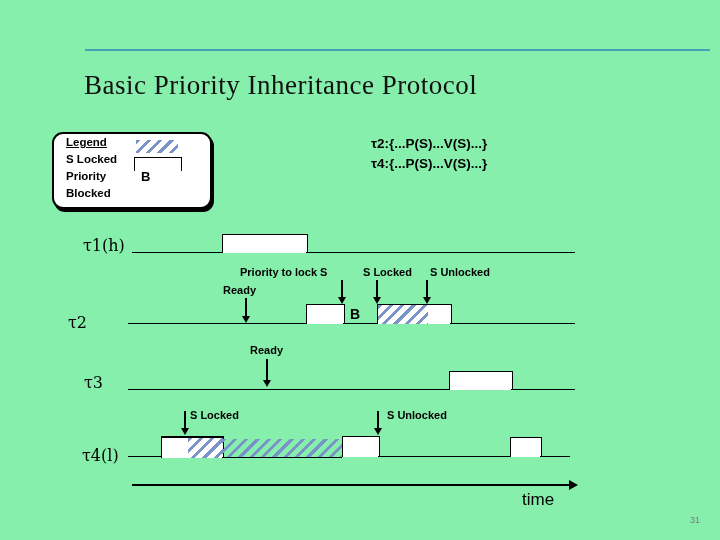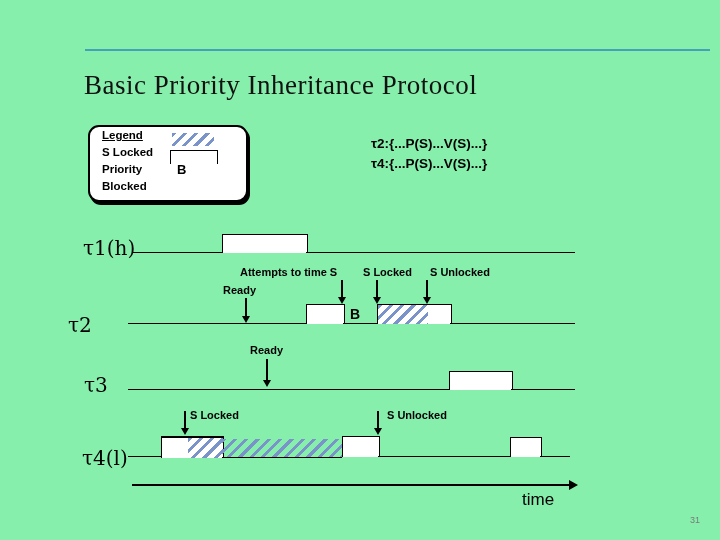--- a/index.html
+++ b/index.html
@@ -8,42 +8,41 @@
     font-family:"Liberation Sans", sans-serif; color:#000; overflow:hidden;
   }
   .divider { position:absolute; left:85px; top:49px; width:625px; height:2px; background:#44A2B8; }
   .title {
     position:absolute; left:84px; top:70px; width:600px;
     font-family:"Liberation Serif", serif; font-size:27px; font-weight:400; color:#111;
     letter-spacing:0.5px; white-space:nowrap;
   }
   
   .legend {
-    position:absolute; left:52px; top:125px; width:156px; height:73px;
+    position:absolute; left:52px; top:132px; width:156px; height:73px;
     border:2px solid #000; border-radius:11px; background:#fff;
     box-shadow:2px 3px 0 0 #000;
-    margin-left:36px;
   }
   .legend .ltxt { position:absolute; left:12px; font-size:11.5px; font-weight:bold; white-space:nowrap; }
   .legend .lt0 { top:2px; text-decoration:underline; }
   .legend .lt1 { top:19px; }
   .legend .lt2 { top:36px; }
   .legend .lt3 { top:53px; }
   .hatch {
     background:repeating-linear-gradient(135deg, #7A93C8 0, #7A93C8 3px, rgba(0,0,0,0) 3px, rgba(0,0,0,0) 8px);
   }
   .legend .sw-hatch { position:absolute; left:82px; top:6px; width:42px; height:13px; }
   .legend .sw-step { position:absolute; left:80px; top:23px; width:46px; height:13px;
     border-top:1.5px solid #000; border-left:1.5px solid #000; border-right:1.5px solid #000; }
   .legend .sw-b { position:absolute; left:87px; top:35px; font-size:13px; font-weight:bold; }
   .code { position:absolute; left:371px; font-size:13.5px; font-weight:bold; white-space:nowrap;text-align:right; }
   
   .hl { position:absolute; height:0; border-top:1.5px solid #000; }
   .pulse { position:absolute; border:1.5px solid #000; border-bottom:none; background:#fff; }
-  .tau-label { position:absolute; font-family:"DejaVu Serif", serif; font-size:20px; white-space:nowrap; }
+  .tau-label { position:absolute; font-family:"DejaVu Serif", serif; font-size:16px; white-space:nowrap; }
   .ann { position:absolute; font-size:11px; font-weight:bold; white-space:nowrap; }
   .bmark { position:absolute; font-size:14px; font-weight:bold; }
   .arrow { position:absolute; width:12px; margin-left:-6px; }
   .arrow .stem { position:absolute; left:50%; top:0; bottom:5px; width:1.8px; margin-left:-1px; background:#000; }
   .arrow .head { position:absolute; left:50%; bottom:0; margin-left:-4.5px; width:0; height:0;
     border-left:4.5px solid rgba(0,0,0,0); border-right:4.5px solid rgba(0,0,0,0); border-top:7px solid #000; }
   .taxis { position:absolute; left:132px; top:484px; width:438px; height:2px; background:#000; }
   .taxis .thead { position:absolute; right:-8px; top:-4px; width:0; height:0;
     border-top:5px solid rgba(0,0,0,0); border-bottom:5px solid rgba(0,0,0,0); border-left:9px solid #000; }
   .time-label { position:absolute; left:522px; top:490px; font-size:17px;text-align:center; }
@@ -68,21 +67,21 @@
   </div>
 
   <div class="code" style="top:136px">τ2:{...P(S)...V(S)...}</div>
   <div class="code" style="top:156px">τ4:{...P(S)...V(S)...}</div>
 
   <div class="tau-label" style="left:83px; top:236px">τ1(h)</div>
   <div class="hl" style="left:132px; top:252px; width:90px"></div>
   <div class="pulse" style="left:222px; top:234px; width:84px; height:18px"></div>
   <div class="hl" style="left:306px; top:252px; width:269px"></div>
 
-  <div class="ann" style="left:240px; top:266px">Attempts to time S</div>
+  <div class="ann" style="left:240px; top:266px">Priority to lock S</div>
   <div class="ann" style="left:363px; top:266px">S Locked</div>
   <div class="ann" style="left:430px; top:266px">S Unlocked</div>
   <div class="ann" style="left:223px; top:284px">Ready</div>
 
   <div class="arrow" style="left:246px; top:298px; height:25px">
       <i class="stem"></i>
       <i class="head"></i>
     </div>
   <div class="arrow" style="left:342px; top:280px; height:24px">
       <i class="stem"></i>

